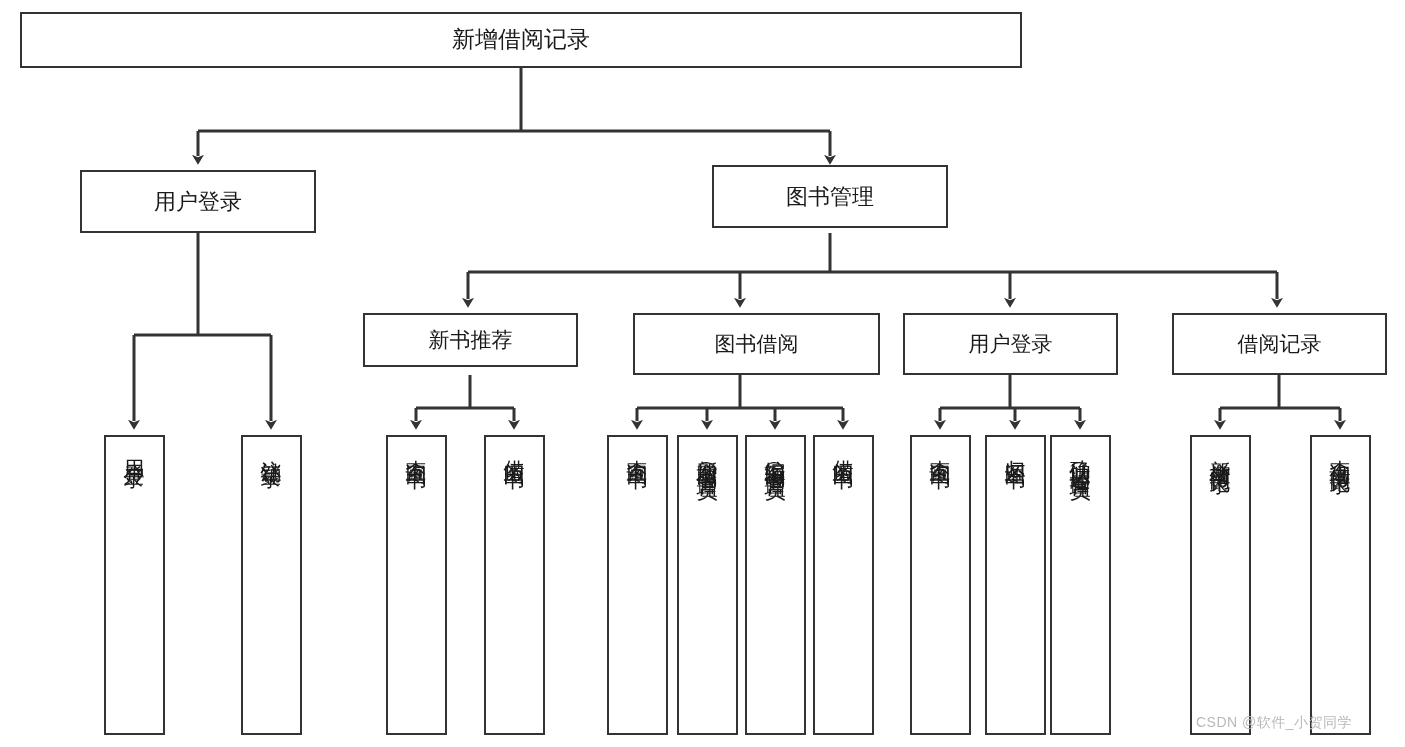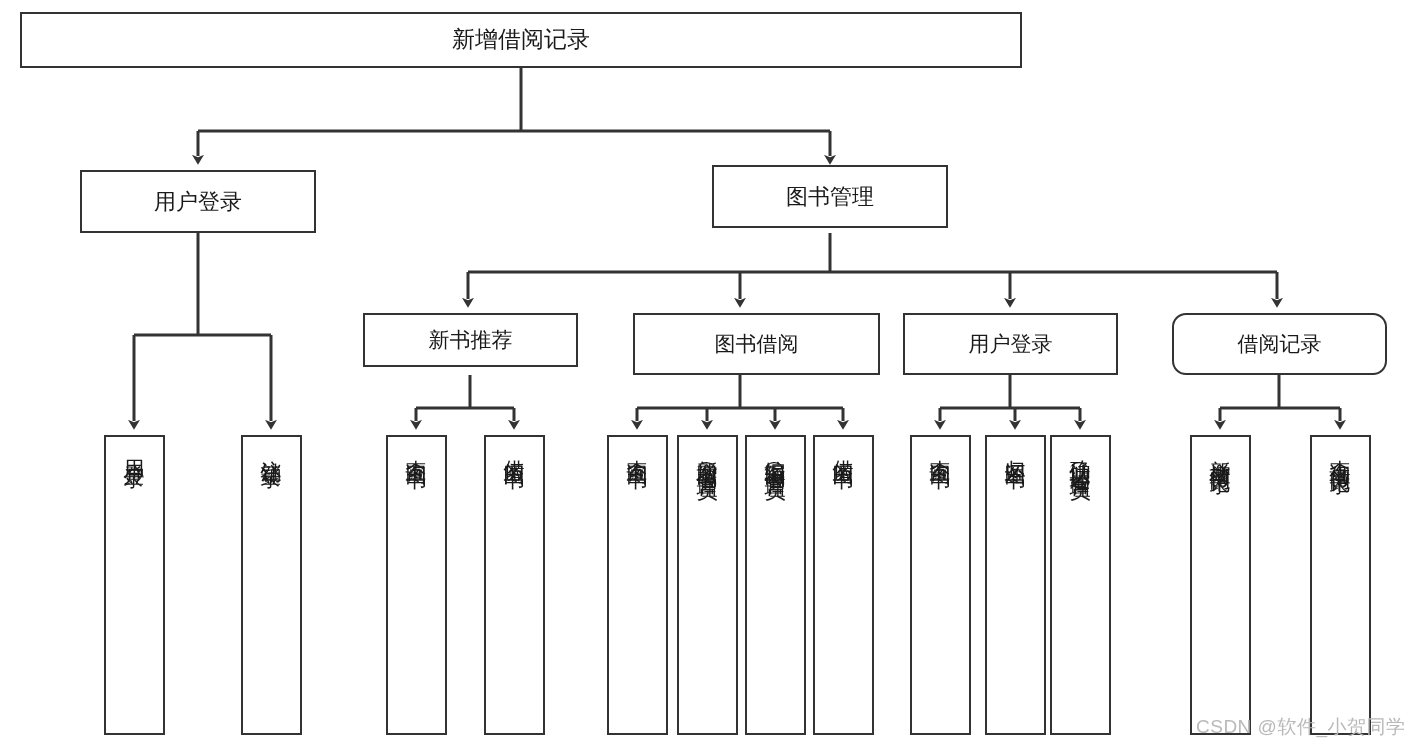--- a/index.html
+++ b/index.html
@@ -55,21 +55,21 @@
   .node.leaf .vtext {
     writing-mode: vertical-rl;
     text-orientation: upright;
     letter-spacing: 3px;
     white-space: nowrap;
     line-height: 1;
     margin: 0 auto;
   }
   .watermark {
     position: absolute;
-    font-size: 19px;
+    font-size: 14px;
     color: #b9b9b9;
     white-space: nowrap;
     letter-spacing: 0.5px;
     text-align: right;
   }
 </style>
 </head>
 <body>
 
 <div id="canvas">
@@ -137,21 +137,21 @@
 
   <div class="node lvl3" style="left:363px;top:313px;width:215px;height:54px;">
     <span>新书推荐</span>
   </div>
   <div class="node lvl3" style="left:633px;top:313px;width:247px;height:62px;">
     <span>图书借阅</span>
   </div>
   <div class="node lvl3" style="left:903px;top:313px;width:215px;height:62px;">
     <span>用户登录</span>
   </div>
-  <div class="node lvl3" style="left:1172px;top:313px;width:215px;height:62px;border-radius:14px;">
+  <div class="node lvl3" style="left:1172px;top:313px;width:215px;height:62px;">
     <span>借阅记录</span>
   </div>
 
   <div class="node leaf" style="left:104px;top:435px;width:61px;height:300px;">
     <span class="vtext">用户登录</span>
   </div>
   <div class="node leaf" style="left:241px;top:435px;width:61px;height:300px;">
     <span class="vtext">注销登录</span>
   </div>
   <div class="node leaf" style="left:386px;top:435px;width:61px;height:300px;">

